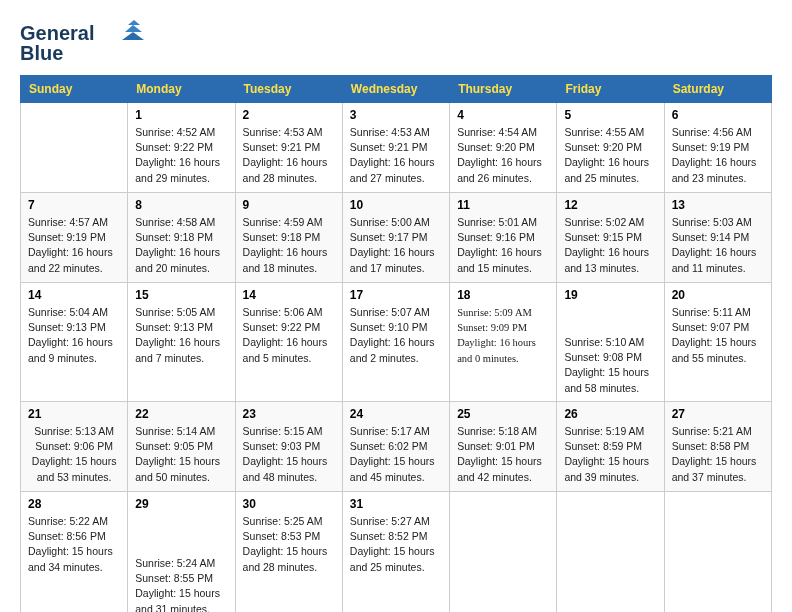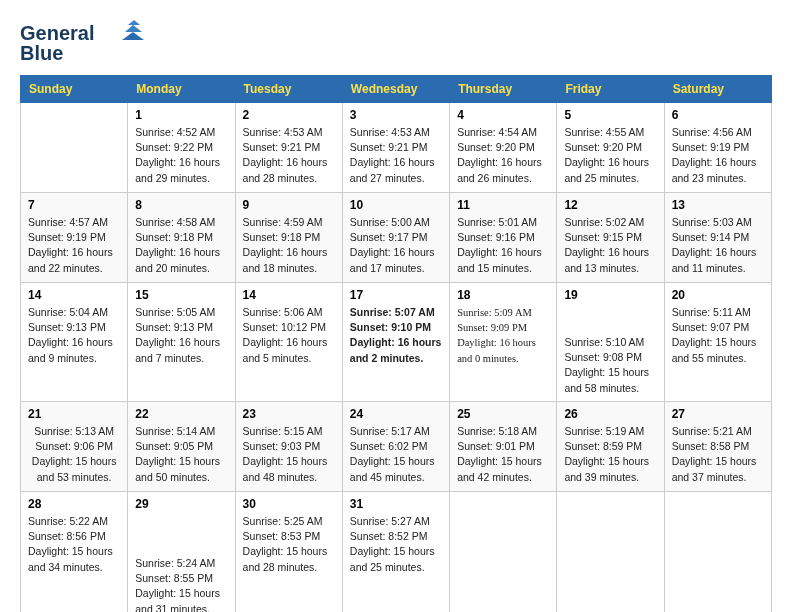--- a/index.html
+++ b/index.html
@@ -216,27 +216,27 @@
         <td>
           <span class="day-num">15</span>
           <div class="cell-text" style="white-space: pre-line;">Sunrise: 5:05 AM
 Sunset: 9:13 PM
 Daylight: 16 hours
 and 7 minutes.</div>
         </td>
         <td>
           <span class="day-num">14</span>
           <div class="cell-text" style="white-space: pre-line;">Sunrise: 5:06 AM
-Sunset: 10:12 PM
+Sunset: 9:22 PM
 Daylight: 16 hours
 and 5 minutes.</div>
         </td>
         <td>
           <span class="day-num">17</span>
-          <div class="cell-text" style="white-space: pre-line; font-weight: bold;">Sunrise: 5:07 AM
+          <div class="cell-text" style="white-space: pre-line;">Sunrise: 5:07 AM
 Sunset: 9:10 PM
 Daylight: 16 hours
 and 2 minutes.</div>
         </td>
         <td>
           <span class="day-num">18</span>
           <div class="cell-text" style="white-space: pre-line; font-family: Liberation Serif, serif;">Sunrise: 5:09 AM
 Sunset: 9:09 PM
 Daylight: 16 hours
 and 0 minutes.</div>

